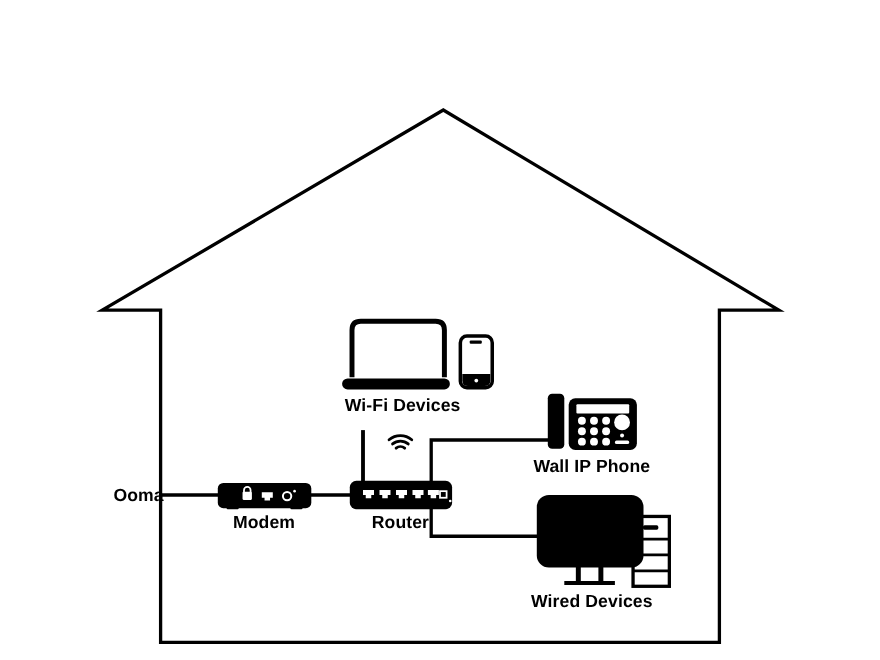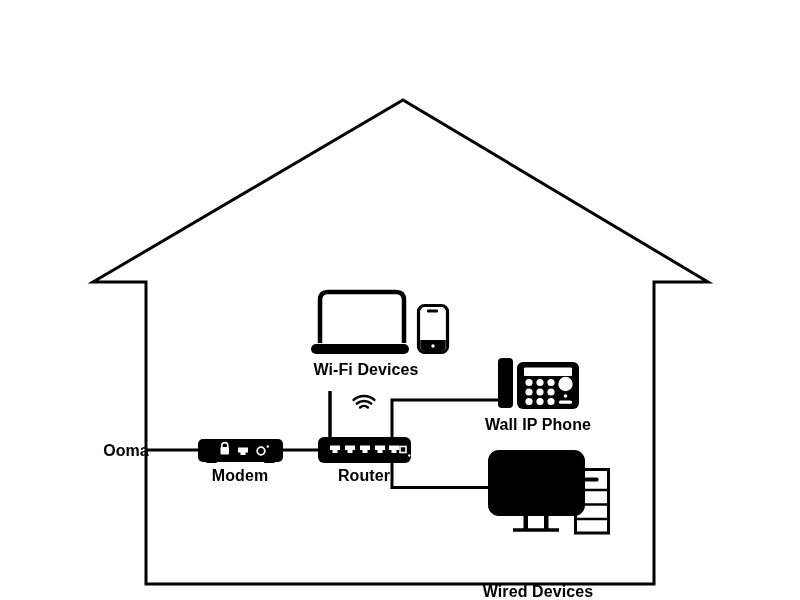--- a/index.html
+++ b/index.html
@@ -107,15 +107,15 @@
         <line x1="513" y1="530" x2="559" y2="530" stroke="#000" stroke-width="3.5"></line>
       </g>
     </g>
   </svg>
 
   <div class="lbl" style="left:126px;top:451px;">Ooma</div>
   <div class="lbl" style="left:240px;top:476px;">Modem</div>
   <div class="lbl" style="left:364px;top:476px;">Router</div>
   <div class="lbl" style="left:366px;top:370px;">Wi-Fi Devices</div>
   <div class="lbl" style="left:538px;top:425px;">Wall IP Phone</div>
-  <div class="lbl" style="left:538px;top:548px;margin-top:44px;">Wired Devices</div>
+  <div class="lbl" style="left:538px;top:548px;">Wired Devices</div>
 
 </div>
 
 </body></html>

